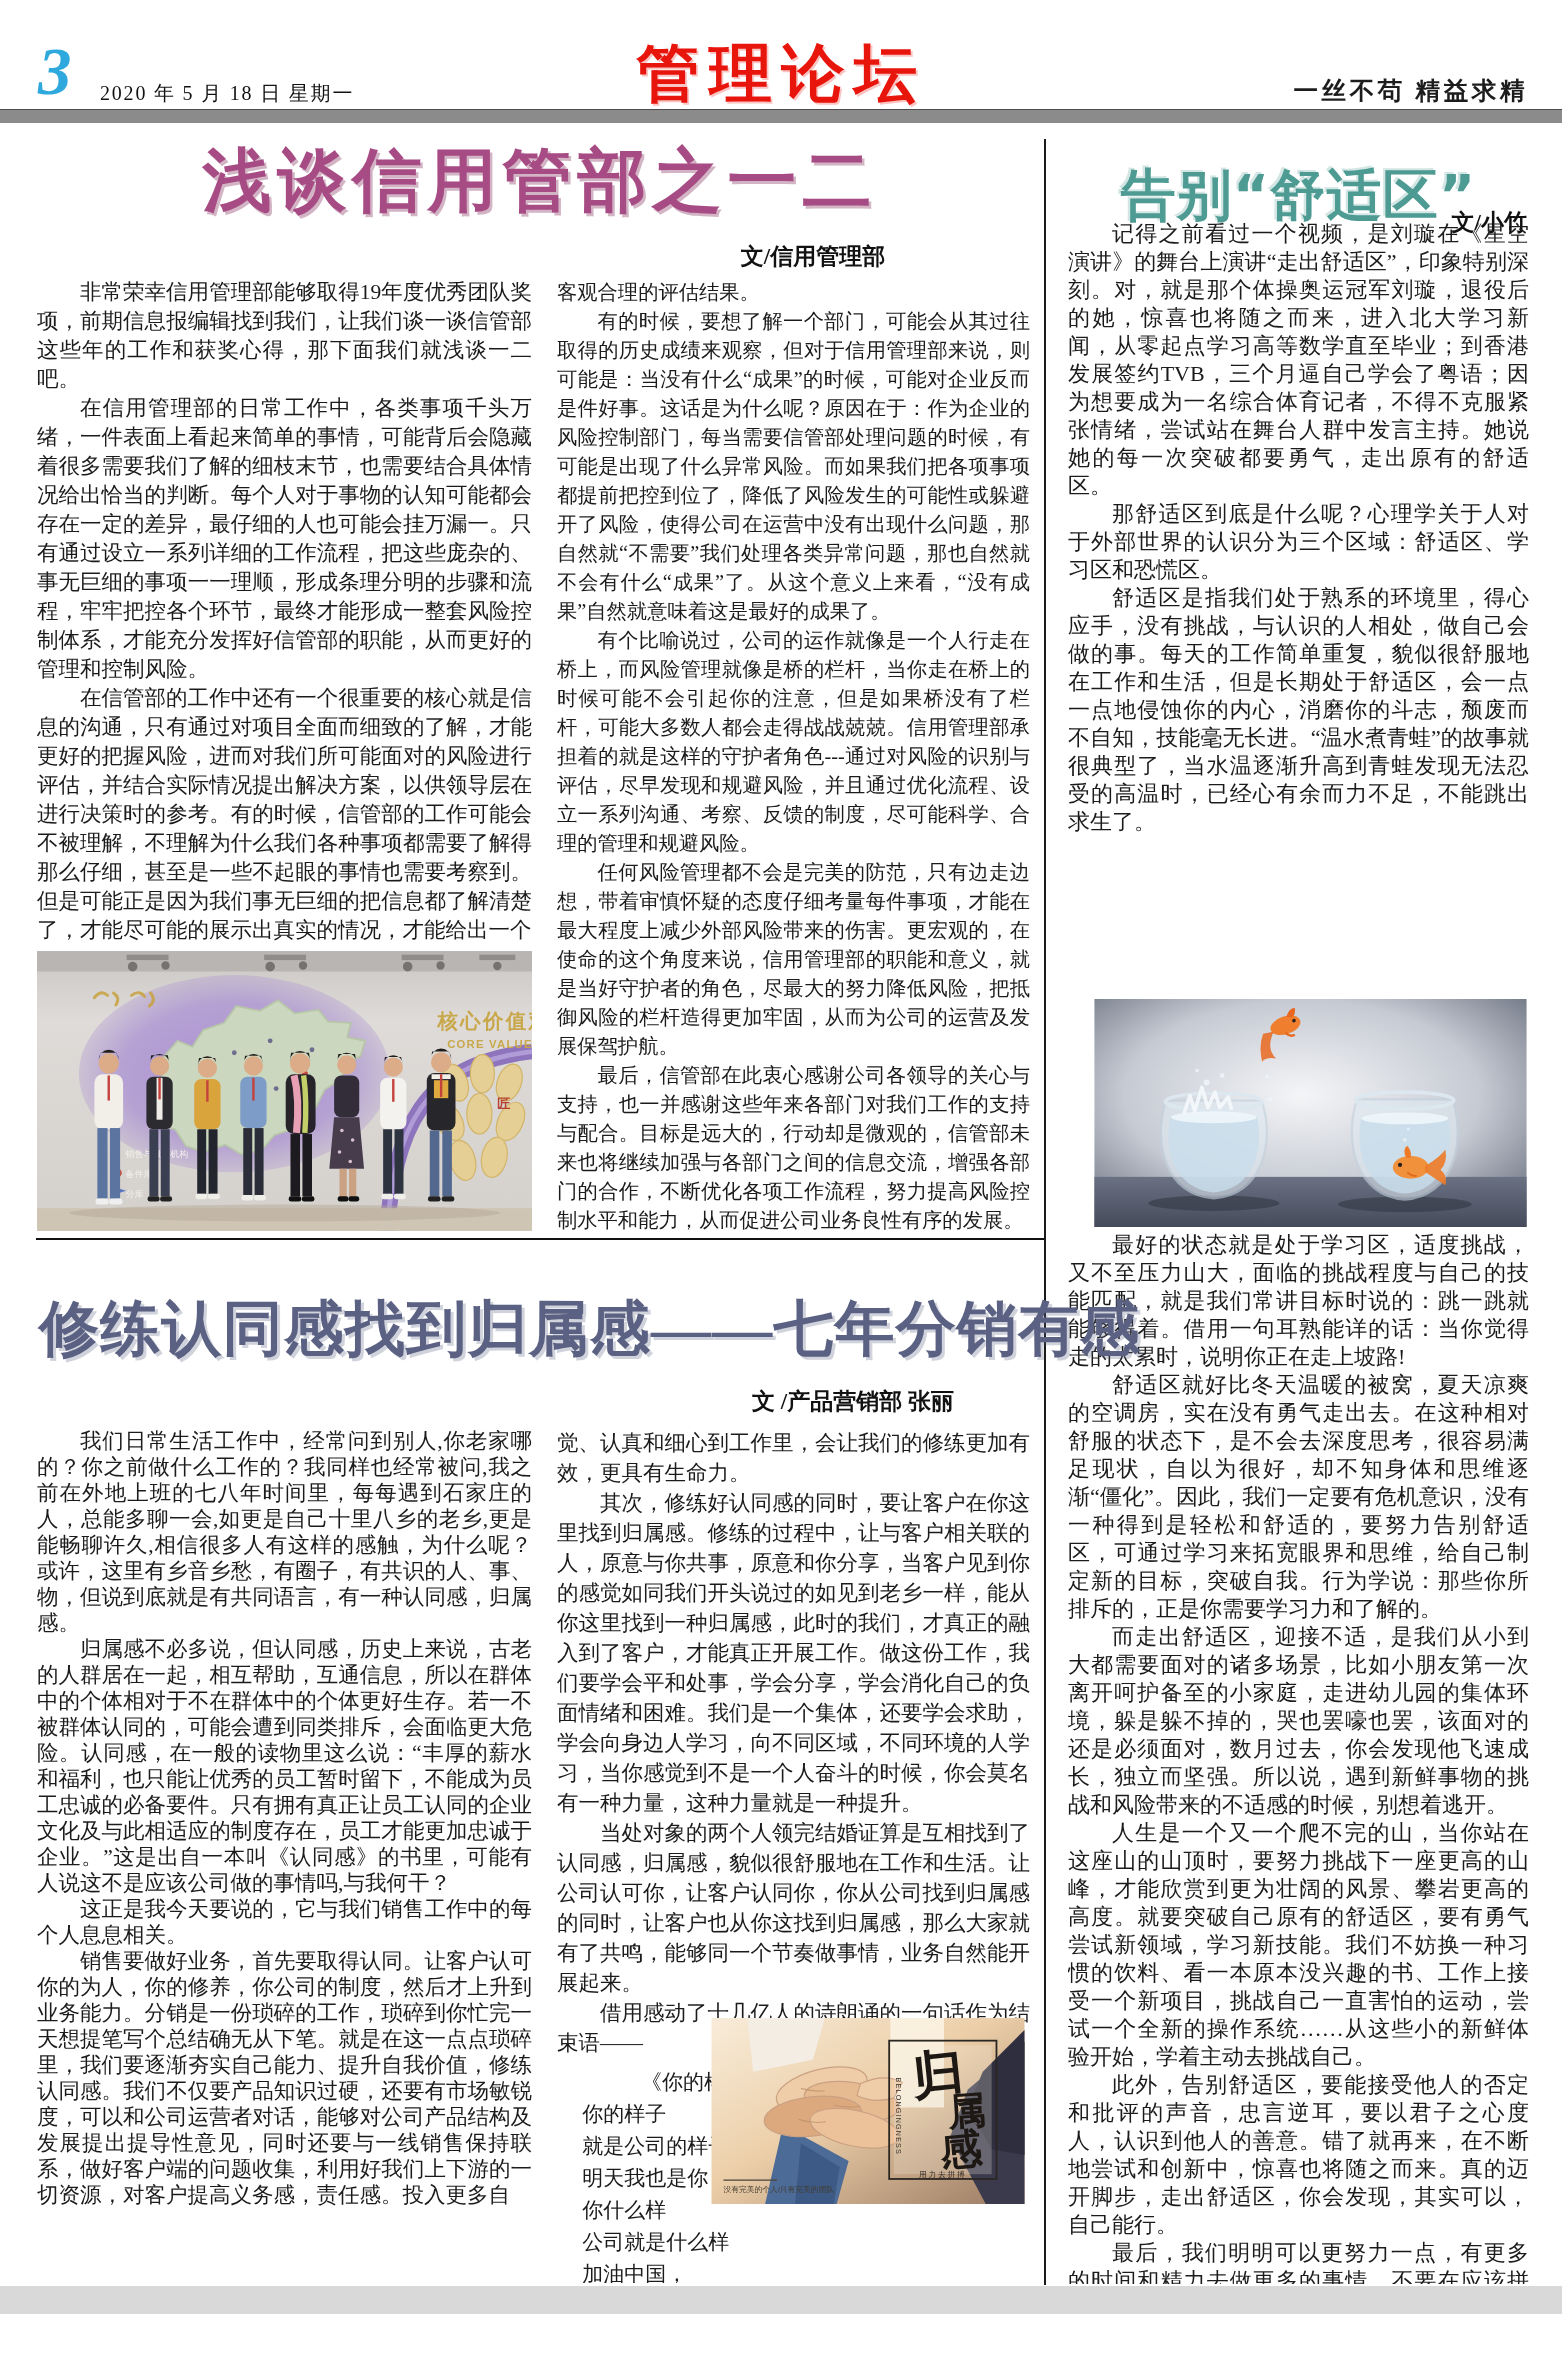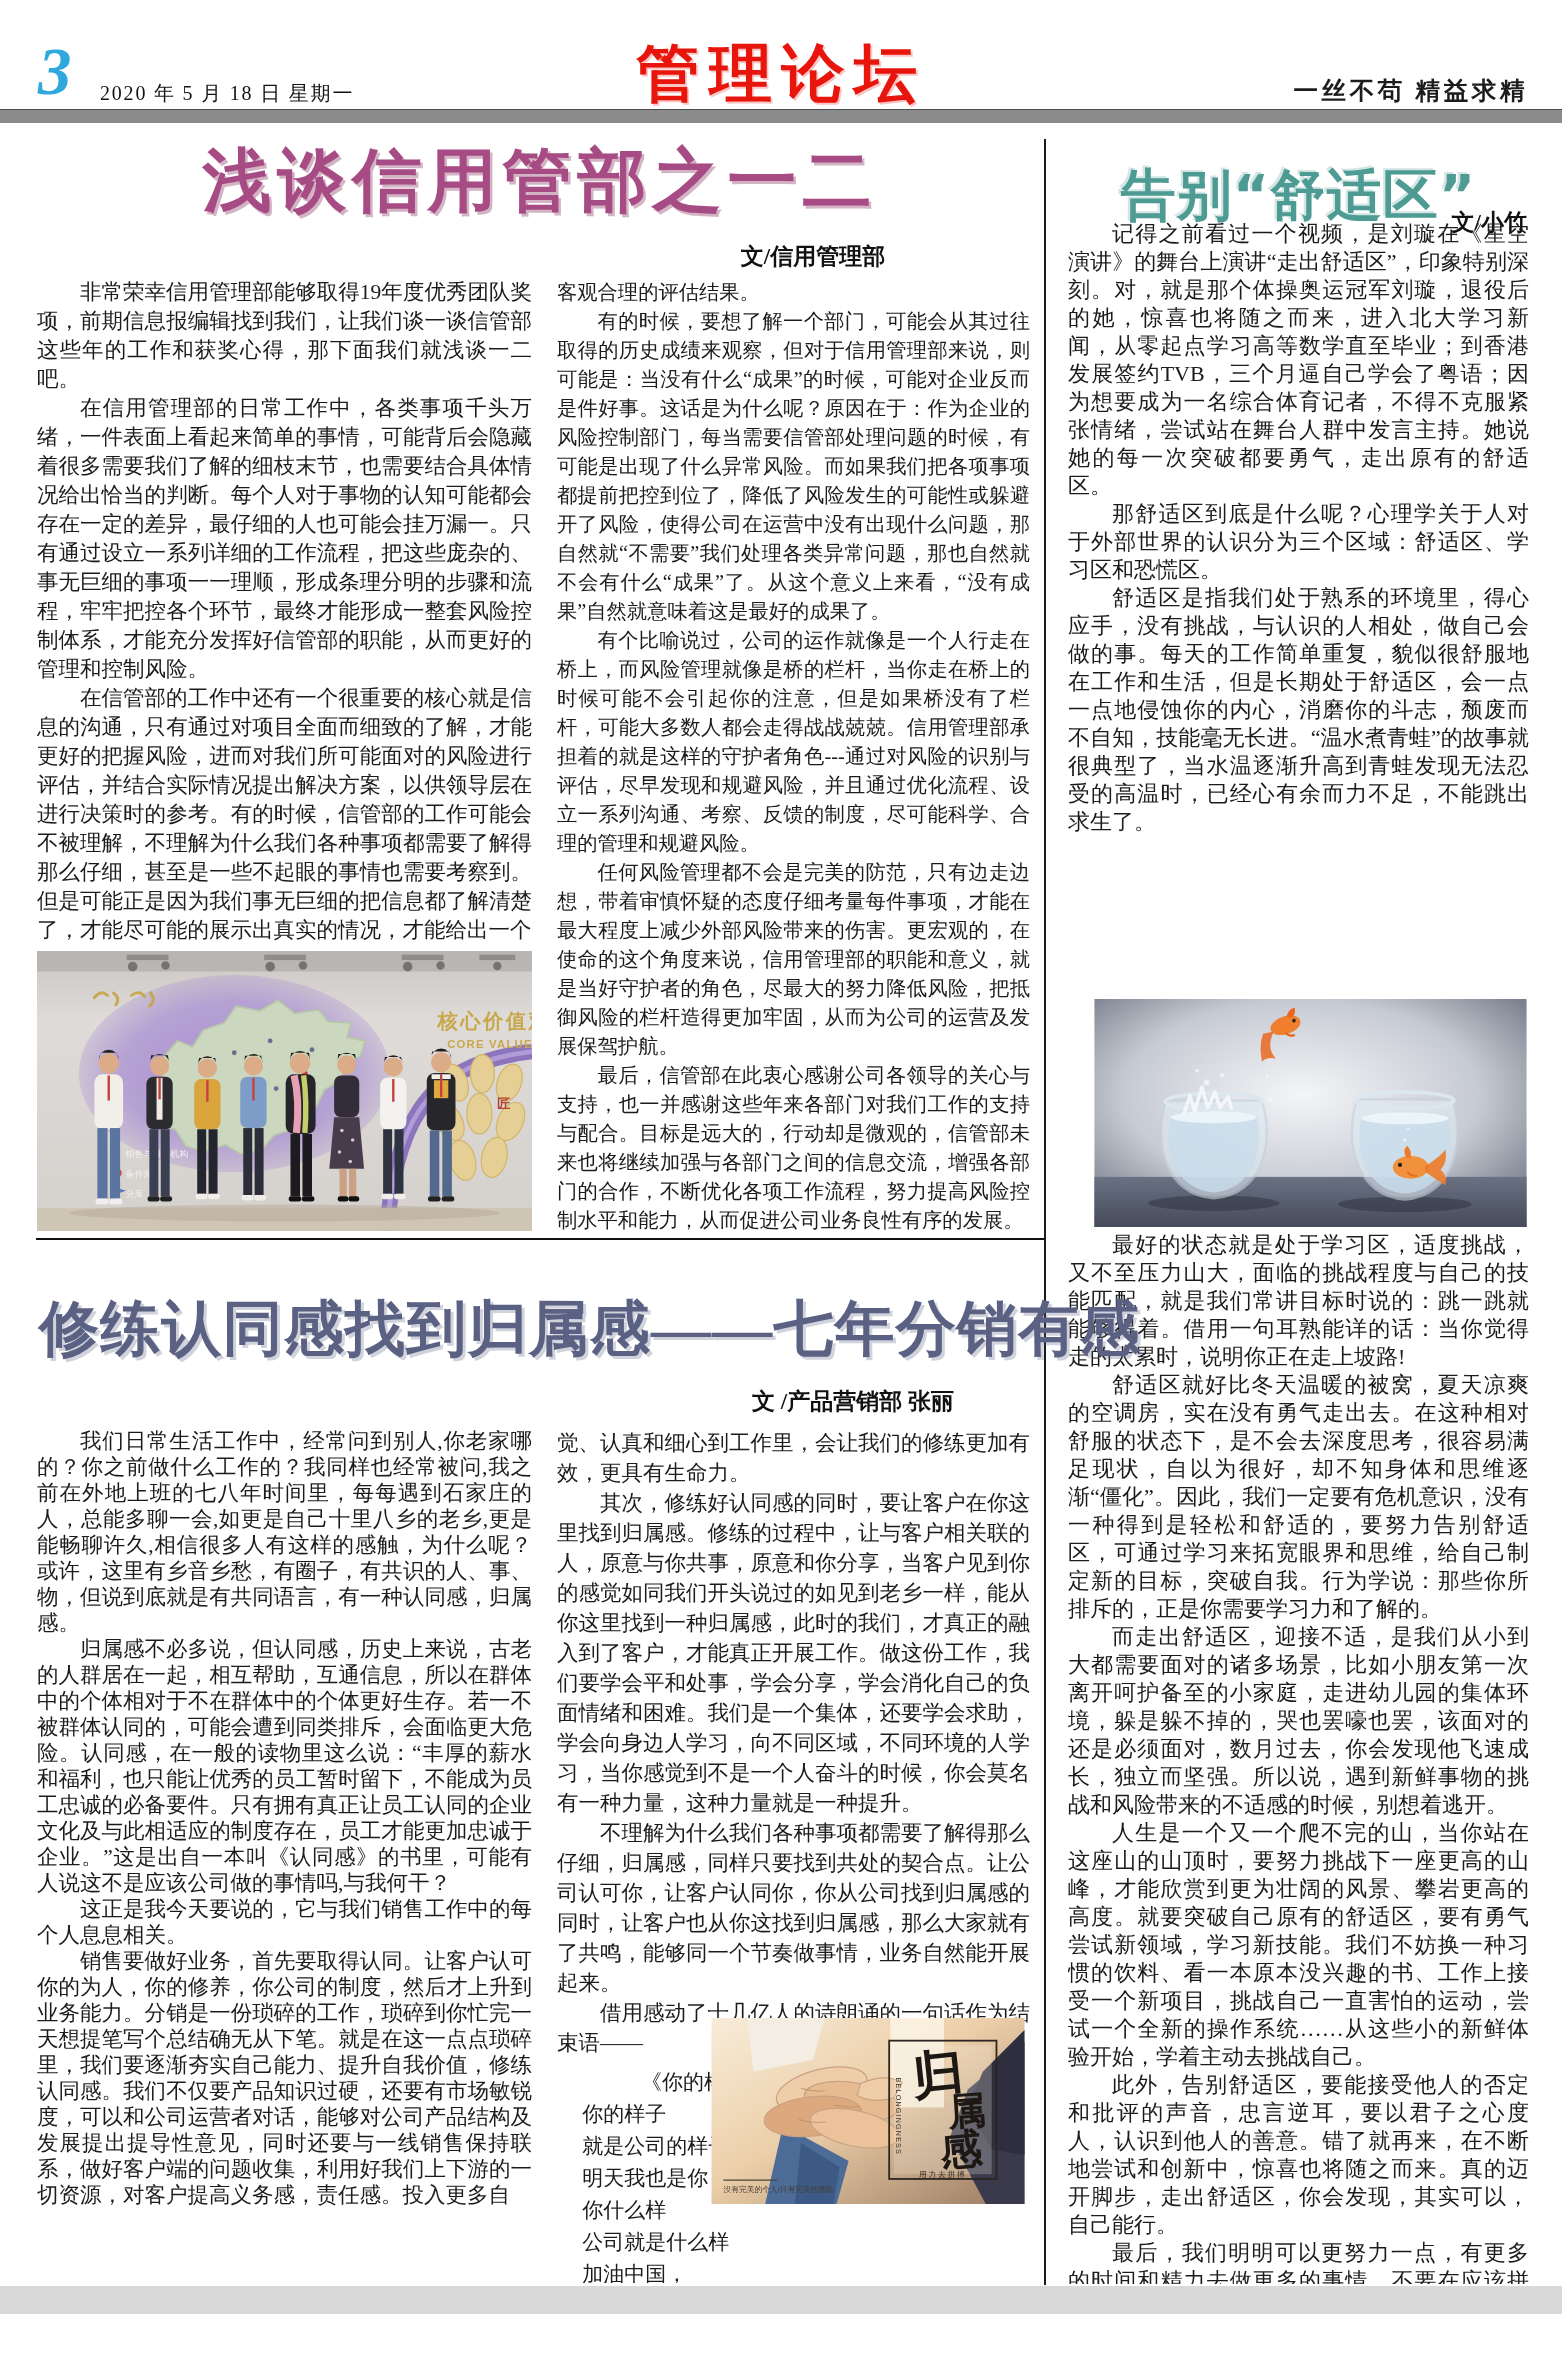--- a/index.html
+++ b/index.html
@@ -345,21 +345,21 @@
   <div class="abs col a3c1">
     <p>我们日常生活工作中，经常问到别人,你老家哪的？你之前做什么工作的？我同样也经常被问,我之前在外地上班的七八年时间里，每每遇到石家庄的人，总能多聊一会,如更是自己十里八乡的老乡,更是能畅聊许久,相信很多人有这样的感触，为什么呢？或许，这里有乡音乡愁，有圈子，有共识的人、事、物，但说到底就是有共同语言，有一种认同感，归属感。</p>
     <p>归属感不必多说，但认同感，历史上来说，古老的人群居在一起，相互帮助，互通信息，所以在群体中的个体相对于不在群体中的个体更好生存。若一不被群体认同的，可能会遭到同类排斥，会面临更大危险。认同感，在一般的读物里这么说：“丰厚的薪水和福利，也只能让优秀的员工暂时留下，不能成为员工忠诚的必备要件。只有拥有真正让员工认同的企业文化及与此相适应的制度存在，员工才能更加忠诚于企业。”这是出自一本叫《认同感》的书里，可能有人说这不是应该公司做的事情吗,与我何干？</p>
     <p>这正是我今天要说的，它与我们销售工作中的每个人息息相关。</p>
     <p>销售要做好业务，首先要取得认同。让客户认可你的为人，你的修养，你公司的制度，然后才上升到业务能力。分销是一份琐碎的工作，琐碎到你忙完一天想提笔写个总结确无从下笔。就是在这一点点琐碎里，我们要逐渐夯实自己能力、提升自我价值，修练认同感。我们不仅要产品知识过硬，还要有市场敏锐度，可以和公司运营者对话，能够对公司产品结构及发展提出提导性意见，同时还要与一线销售保持联系，做好客户端的问题收集，利用好我们上下游的一切资源，对客户提高义务感，责任感。投入更多自</p>
   </div>
 
   <div class="abs col a3c2">
     <p class="noindent">觉、认真和细心到工作里，会让我们的修练更加有效，更具有生命力。</p>
     <p>其次，修练好认同感的同时，要让客户在你这里找到归属感。修练的过程中，让与客户相关联的人，原意与你共事，原意和你分享，当客户见到你的感觉如同我们开头说过的如见到老乡一样，能从你这里找到一种归属感，此时的我们，才真正的融入到了客户，才能真正开展工作。做这份工作，我们要学会平和处事，学会分享，学会消化自己的负面情绪和困难。我们是一个集体，还要学会求助，学会向身边人学习，向不同区域，不同环境的人学习，当你感觉到不是一个人奋斗的时候，你会莫名有一种力量，这种力量就是一种提升。</p>
-    <p>不理解为什么我们各种事项都需要了解得那么仔细，归属感，同样只要找到共处的契合点。让公司认可你，让客户认同你，你从公司找到归属感的同时，让客户也从你这找到归属感，那么大家就有了共鸣，能够同一个节奏做事情，业务自然能开展起来。</p>
+    <p>当处对象的两个人领完结婚证算是互相找到了认同感，归属感，貌似很舒服地在工作和生活。让公司认可你，让客户认同你，你从公司找到归属感的同时，让客户也从你这找到归属感，那么大家就有了共鸣，能够同一个节奏做事情，业务自然能开展起来。</p>
     <p>借用感动了十几亿人的诗朗诵的一句话作为结束语——</p>
     <div class="poem">
       <p class="pt">《你的样子》</p>
       <p class="pl">你的样子</p>
       <p class="pl">就是公司的样子</p>
       <p class="pl">明天我也是你</p>
       <p class="pl">你什么样</p>
       <p class="pl">公司就是什么样</p>
       <p class="pl">加油中国，</p>
 

